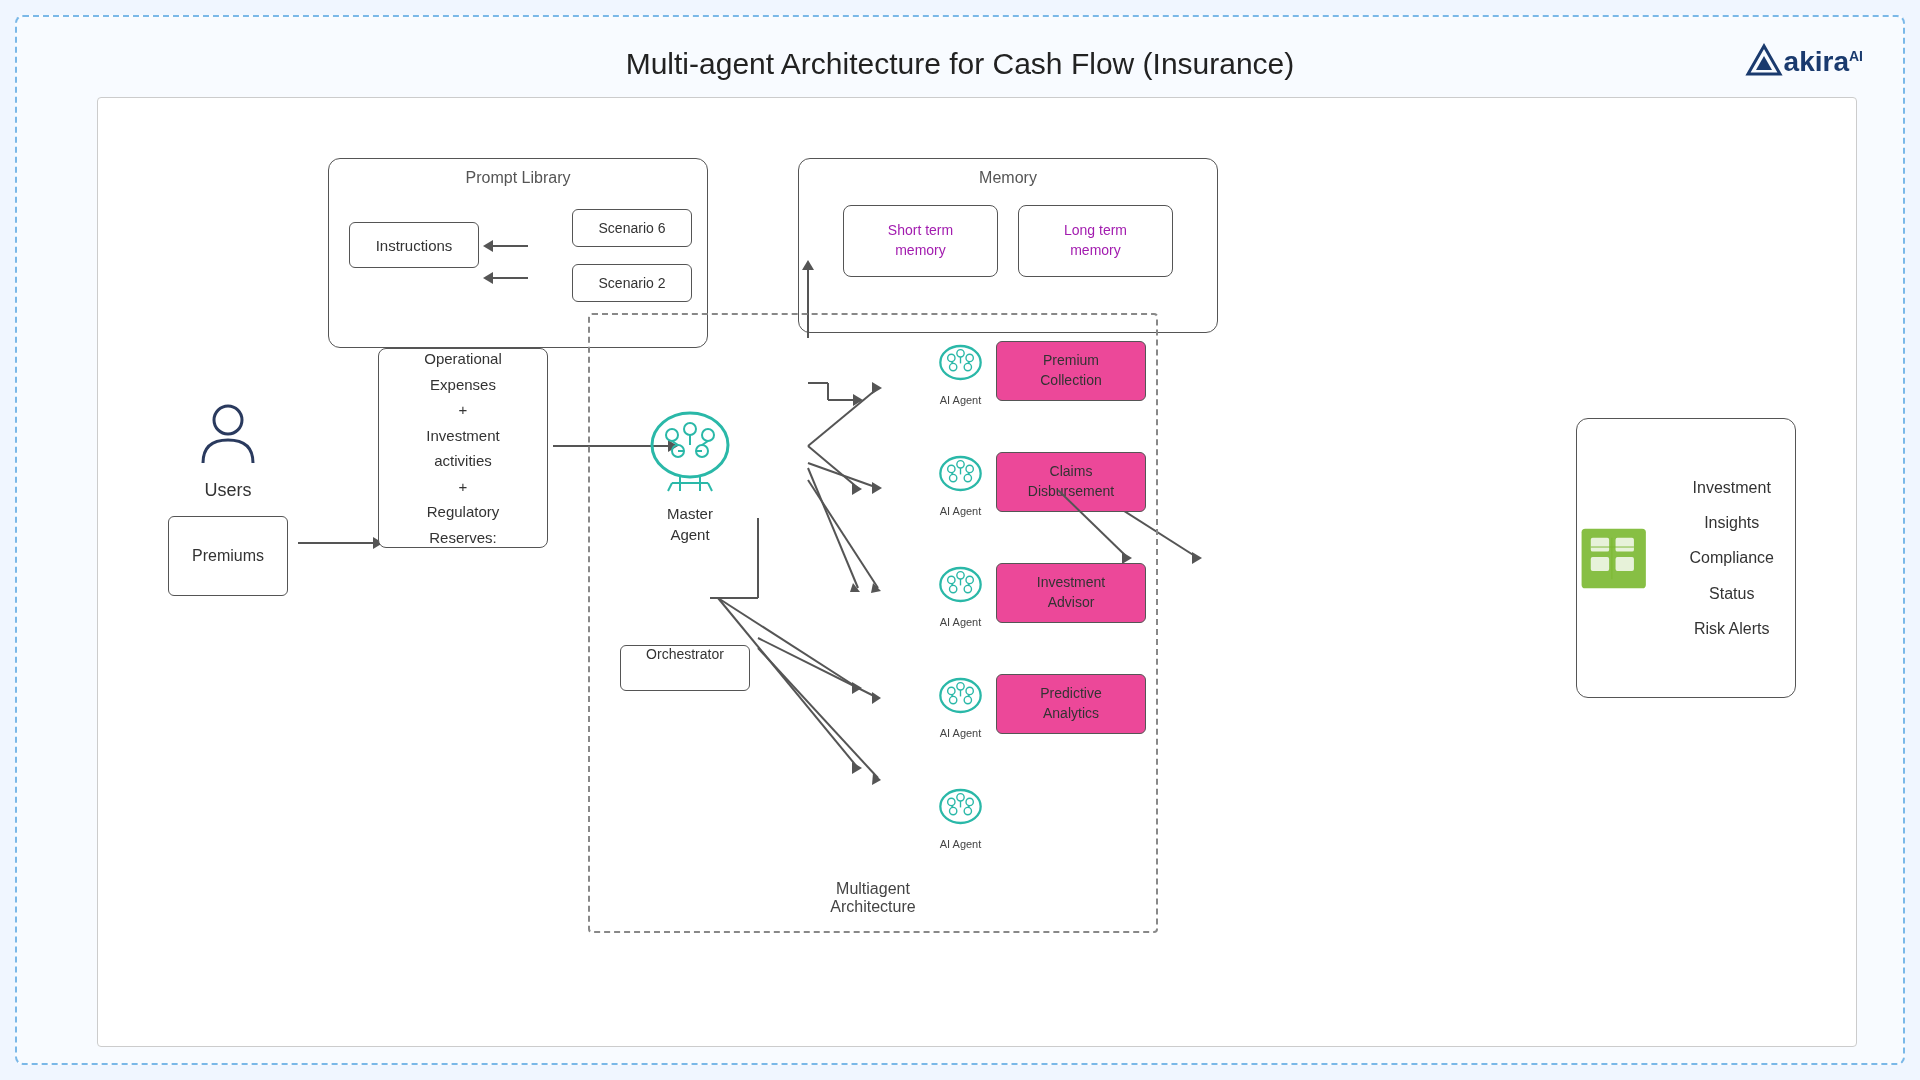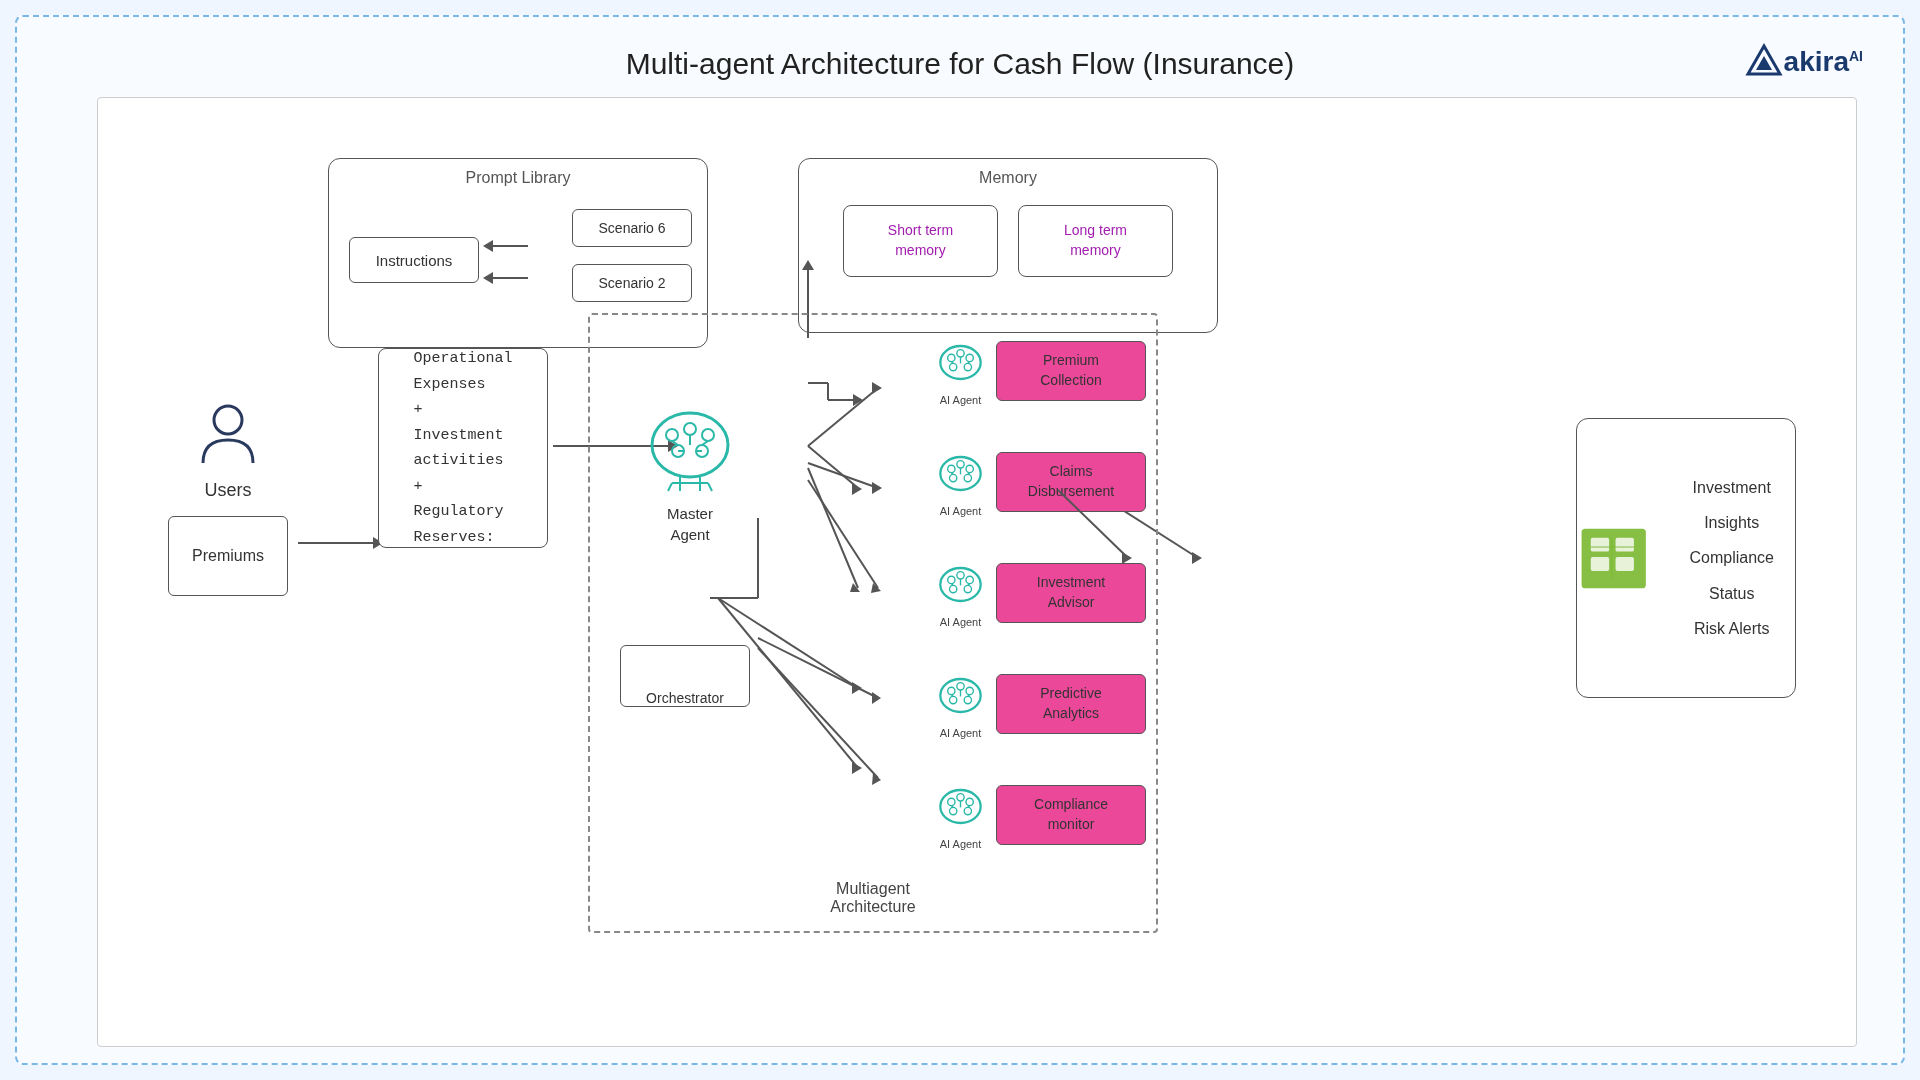--- a/index.html
+++ b/index.html
@@ -191,25 +191,25 @@
       text-align: center;
       white-space: nowrap;
     }
 
     
     .orchestrator-box {
       position: absolute;
       top: 330px;
       left: 30px;
       width: 130px;
-      height: 62px;
+      height: 46px;
       border: 1.5px solid #555;
       border-radius: 6px;
       display: flex;
-      align-items: flex-end;
+      align-items: flex-start;
       justify-content: center;
       font-size: 14px;
       background: white;
       color: #333;
     }
     .agent-box {
       width: 150px;
       height: 60px;
       border: 1.5px solid #555;
       border-radius: 6px;
@@ -300,21 +300,21 @@
       </svg>
       <div class="users-label">Users</div>
       <div class="premiums-box">
         <span>Premiums</span>
       </div>
     </div>
 
     <div class="prompt-library">
       <div class="prompt-library-title">Prompt Library</div>
 
-      <div style="position:absolute; top:78px; left:20px; width:130px; height:46px; border:1.5px solid #555; border-radius:6px; display:flex; align-items:center; justify-content:center; font-size:15px; background:white; color:#333;">
+      <div style="position:absolute; top:63px; left:20px; width:130px; height:46px; border:1.5px solid #555; border-radius:6px; display:flex; align-items:center; justify-content:center; font-size:15px; background:white; color:#333;">
         <span>Instructions</span>
       </div>
 
       <div style="position:absolute; top:50px; right:15px; width:120px; height:38px; border:1.5px solid #555; border-radius:6px; display:flex; align-items:center; justify-content:center; font-size:14px; background:white; color:#333;">
         <span>Scenario 6</span>
       </div>
 
       <div style="position:absolute; top:105px; right:15px; width:120px; height:38px; border:1.5px solid #555; border-radius:6px; display:flex; align-items:center; justify-content:center; font-size:14px; background:white; color:#333;">
         <span>Scenario 2</span>
       </div>
@@ -322,21 +322,21 @@
 
     <div class="memory-box">
       <div class="memory-title">Memory</div>
       <div class="memory-items">
         <div class="memory-item">Short term<br>memory</div>
         <div class="memory-item">Long term<br>memory</div>
       </div>
     </div>
 
     <div class="operational-box">
-      <div style="text-align:left; line-height:1.7; font-size:15px;font-family:Liberation Mono, monospace;">
+      <div style="text-align:center; line-height:1.7; font-size:15px;">
         Operational<br>Expenses<br>+<br>Investment<br>activities<br>+<br>Regulatory<br>Reserves:
       </div>
     </div>
 
     <div class="multiagent-container">
       <div class="multiagent-label">Multiagent<br>Architecture</div>
 
       <div style="position:absolute; top:80px; left:50px; text-align:center;">
         <svg width="100" height="100" viewBox="0 0 100 100">
           <ellipse cx="50" cy="50" rx="38" ry="32" stroke="#2ab8a8" stroke-width="3" fill="none"></ellipse>
@@ -446,21 +446,20 @@
               <circle cx="30" cy="20" r="4" stroke="#2ab8a8" stroke-width="1.5" fill="none"></circle>
               <circle cx="40" cy="25" r="4" stroke="#2ab8a8" stroke-width="1.5" fill="none"></circle>
               <circle cx="22" cy="35" r="4" stroke="#2ab8a8" stroke-width="1.5" fill="none"></circle>
               <circle cx="38" cy="35" r="4" stroke="#2ab8a8" stroke-width="1.5" fill="none"></circle>
               <line x1="20" y1="29" x2="22" y2="31" stroke="#2ab8a8" stroke-width="1.5"></line>
               <line x1="30" y1="24" x2="30" y2="31" stroke="#2ab8a8" stroke-width="1.5"></line>
               <line x1="40" y1="29" x2="38" y2="31" stroke="#2ab8a8" stroke-width="1.5"></line>
             </svg>
             <div style="font-size:11px; color:#444;">AI Agent</div>
           </div>
-          <div class="agent-box">Compliance<br>monitor</div>
         </div>
       </div>
     </div>
 
     <div style="position:absolute; top:320px; right:60px; width:220px; height:280px; border:1.5px solid #555; border-radius:12px; background:white; display:flex; flex-direction:row; align-items:center; justify-content:center; gap:18px;">
 
       <svg width="80" height="75" viewBox="0 0 80 75">
         <rect x="5" y="5" width="70" height="65" rx="4" fill="#7ab830" opacity="0.9"></rect>
         <rect x="15" y="15" width="20" height="15" rx="2" fill="white" opacity="0.8"></rect>
         <rect x="42" y="15" width="20" height="15" rx="2" fill="white" opacity="0.8"></rect>

